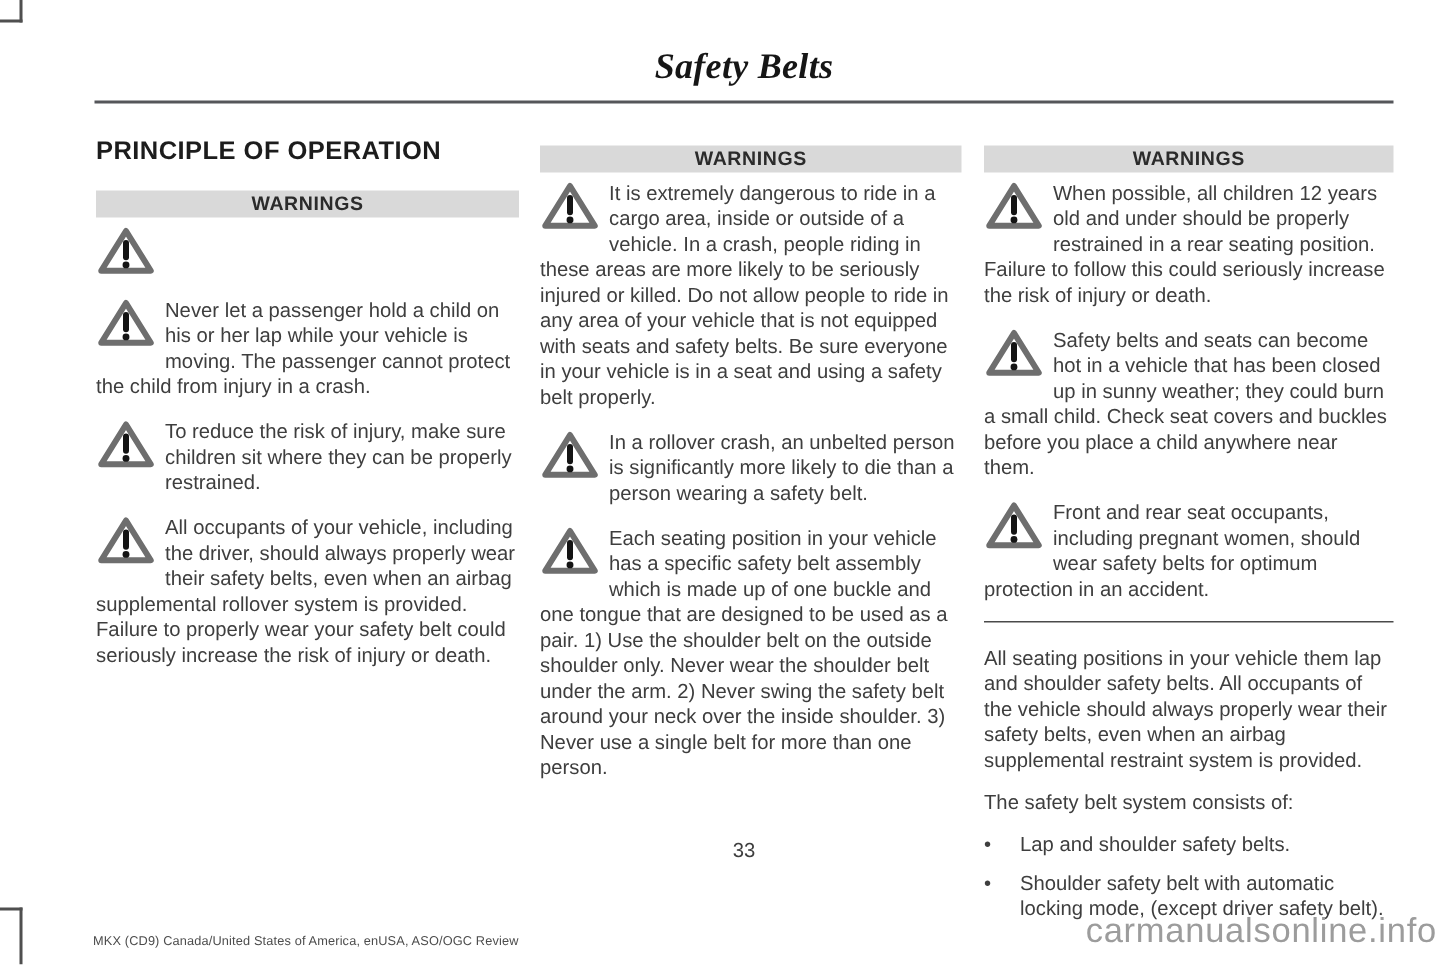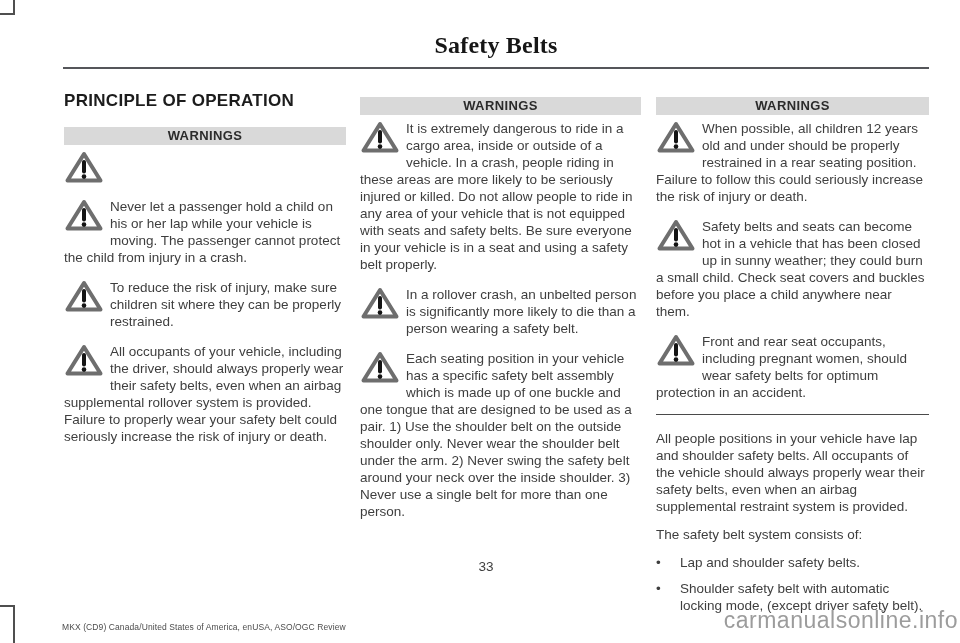--- a/index.html
+++ b/index.html
@@ -6,42 +6,42 @@
   .page{position:relative;width:960px;height:643px;background:#ffffff;overflow:hidden;
         font-family:"Liberation Sans","DejaVu Sans",sans-serif;color:#3e3e3e;}
   
   .crop-tl{position:absolute;left:0;top:0;width:13px;height:13px;
            border-right:2px solid #4f4f4f;border-bottom:2px solid #4f4f4f;}
   .crop-bl{position:absolute;left:0;top:605px;width:13px;height:38px;
            border-right:2px solid #4f4f4f;border-top:2px solid #4f4f4f;}
   
   .doc-title{position:absolute;left:63px;top:32px;width:866px;text-align:center;
              font-family:"Liberation Serif","DejaVu Serif",serif;font-weight:600;
-             font-size:24px;color:#161616;letter-spacing:0.2px;}
+             font-size:24px;color:#161616;letter-spacing:0.2px;font-style:italic;}
   .header-rule{position:absolute;left:63px;top:67px;width:866px;height:2px;background:#55565a;}
   
   .col{position:absolute;font-size:13.5px;line-height:17px;}
   .col-left{left:64px;top:92px;width:282px;}
   .col-mid{left:360px;top:97px;width:281px;}
   .col-right{left:656px;top:97px;width:273px;}
   .section-heading{font-size:17px;font-weight:bold;color:#1c1c1c;letter-spacing:0.3px;
                    margin:0 0 18px 0;}
   .warnings-bar{background:#d9d9d9;color:#2b2b2b;font-weight:bold;font-size:13px;
                 text-align:center;letter-spacing:0.4px;height:18px;line-height:18px;
                 margin-bottom:5px;}
   .warning-item{margin:0 0 13px 0;overflow:visible;}
   .warning-item::after{content:"";display:block;clear:both;}
   .w-icon{float:left;width:40px;height:33px;margin:1px 6px 1px 0;}
   .w-icon svg{display:block;width:40px;height:33px;}
   .para{margin:0 0 11px 0;}
   .section-divider{border:none;border-top:1.5px solid #4a4a4a;margin:3px 0 15px 0;}
   .bullet-item{display:flex;margin:0 0 9px 0;}
   .bullet-dot{width:24px;flex:0 0 24px;}
   
-  .page-number{position:absolute;left:53px;top:559px;width:866px;text-align:center;
+  .page-number{position:absolute;left:63px;top:559px;width:866px;text-align:center;
                font-size:13.5px;color:#3e3e3e;}
   .footer-note{position:absolute;left:62px;top:622px;font-size:8.5px;color:#4c4c4c;
                letter-spacing:0.1px;}
   .watermark{position:absolute;right:2px;top:607px;font-size:23px;color:#9c9c9c;
              letter-spacing:0.5px;}
 </style>
 </head>
 <body>
 
 <div class="page">
@@ -134,21 +134,21 @@
         <div class="warning-item"><span class="w-icon">
             <svg viewBox="0 0 40 33">
               <path d="M20 3 L36.5 29.5 L3.5 29.5 Z" fill="#ffffff" stroke="#6e6e6e" stroke-width="4" stroke-linejoin="round"></path>
               <path d="M20 11 L20 20.5" stroke="#141414" stroke-width="4" stroke-linecap="round"></path>
               <circle cx="20" cy="25.6" r="2.3" fill="#141414"></circle>
             </svg>
           </span><span>Front and rear seat occupants, including pregnant women, should wear safety belts for optimum protection in an accident.</span></div>
       </div>
     <hr class="section-divider">
     <div>
-        <div class="para">All people positions in your vehicle have lap and shoulder safety belts. All occupants of the vehicle should always properly wear their safety belts, even when an airbag supplemental restraint system is provided.</div>
+        <div class="para">All seating positions in your vehicle them lap and shoulder safety belts. All occupants of the vehicle should always properly wear their safety belts, even when an airbag supplemental restraint system is provided.</div>
         <div class="para">The safety belt system consists of:</div>
       </div>
     <div>
         <div class="bullet-item">
           <span class="bullet-dot">•</span>
           <span>Lap and shoulder safety belts.</span>
         </div>
         <div class="bullet-item">
           <span class="bullet-dot">•</span>
           <span>Shoulder safety belt with automatic locking mode, (except driver safety belt).</span>

